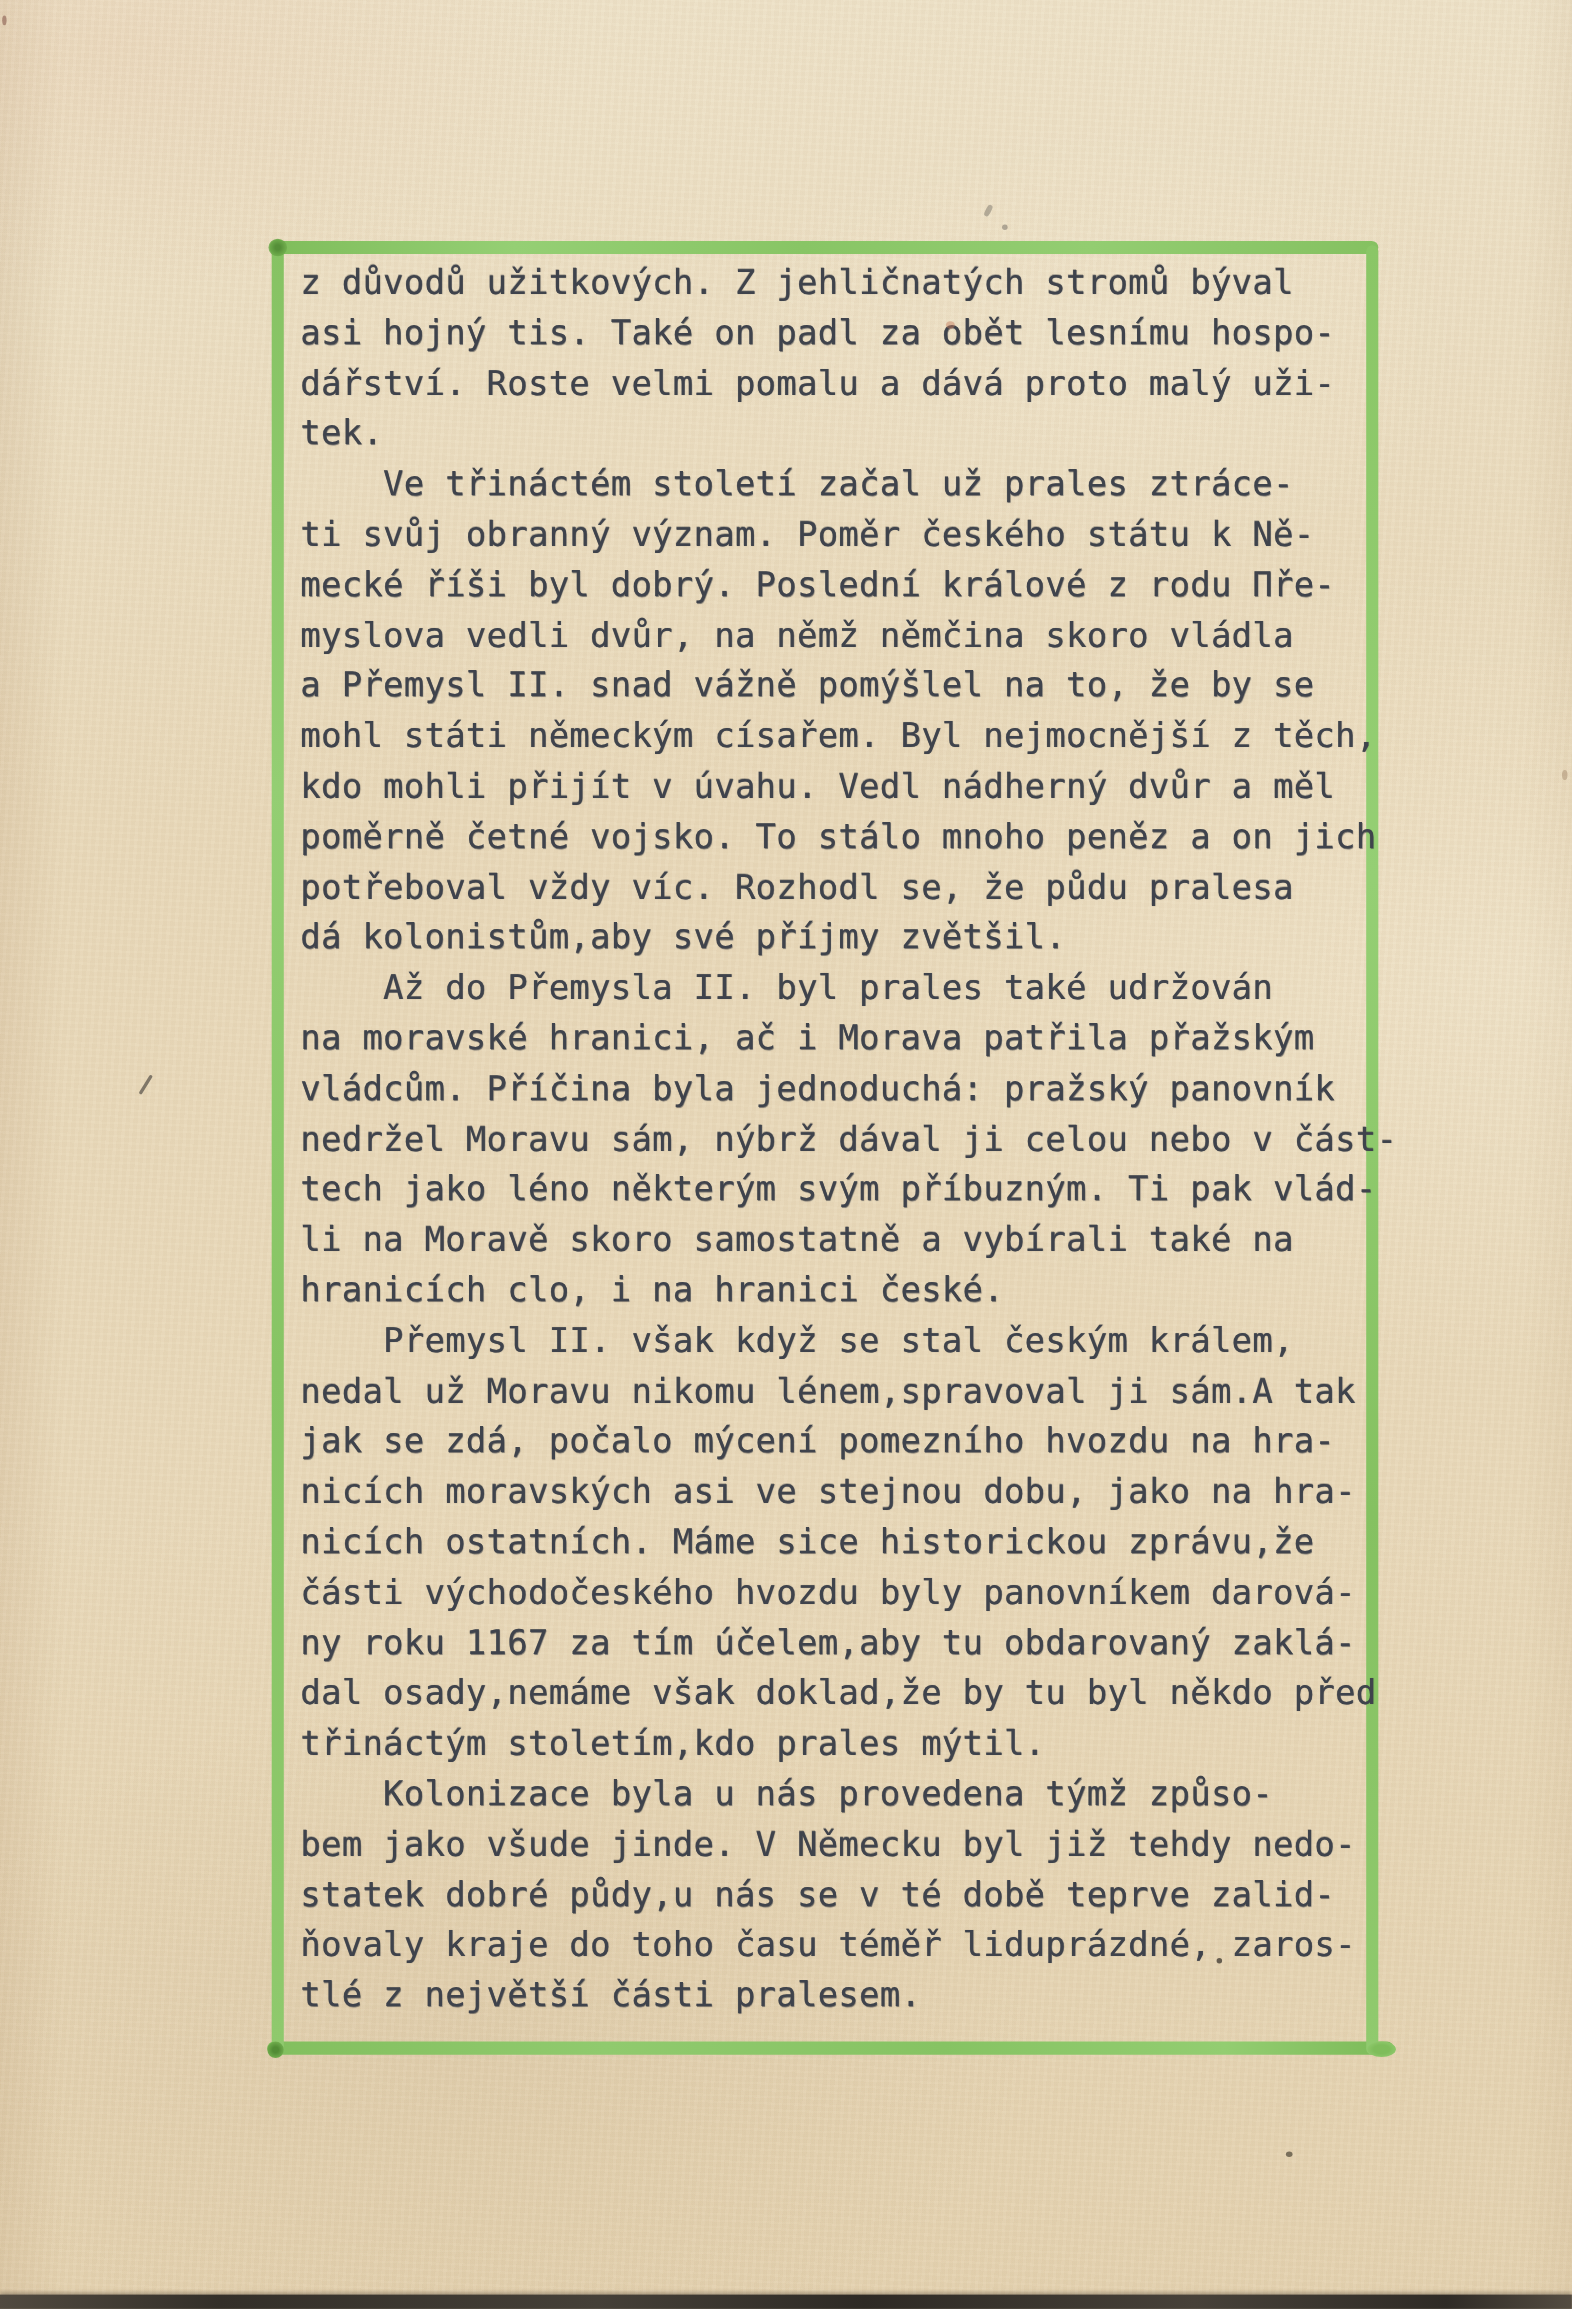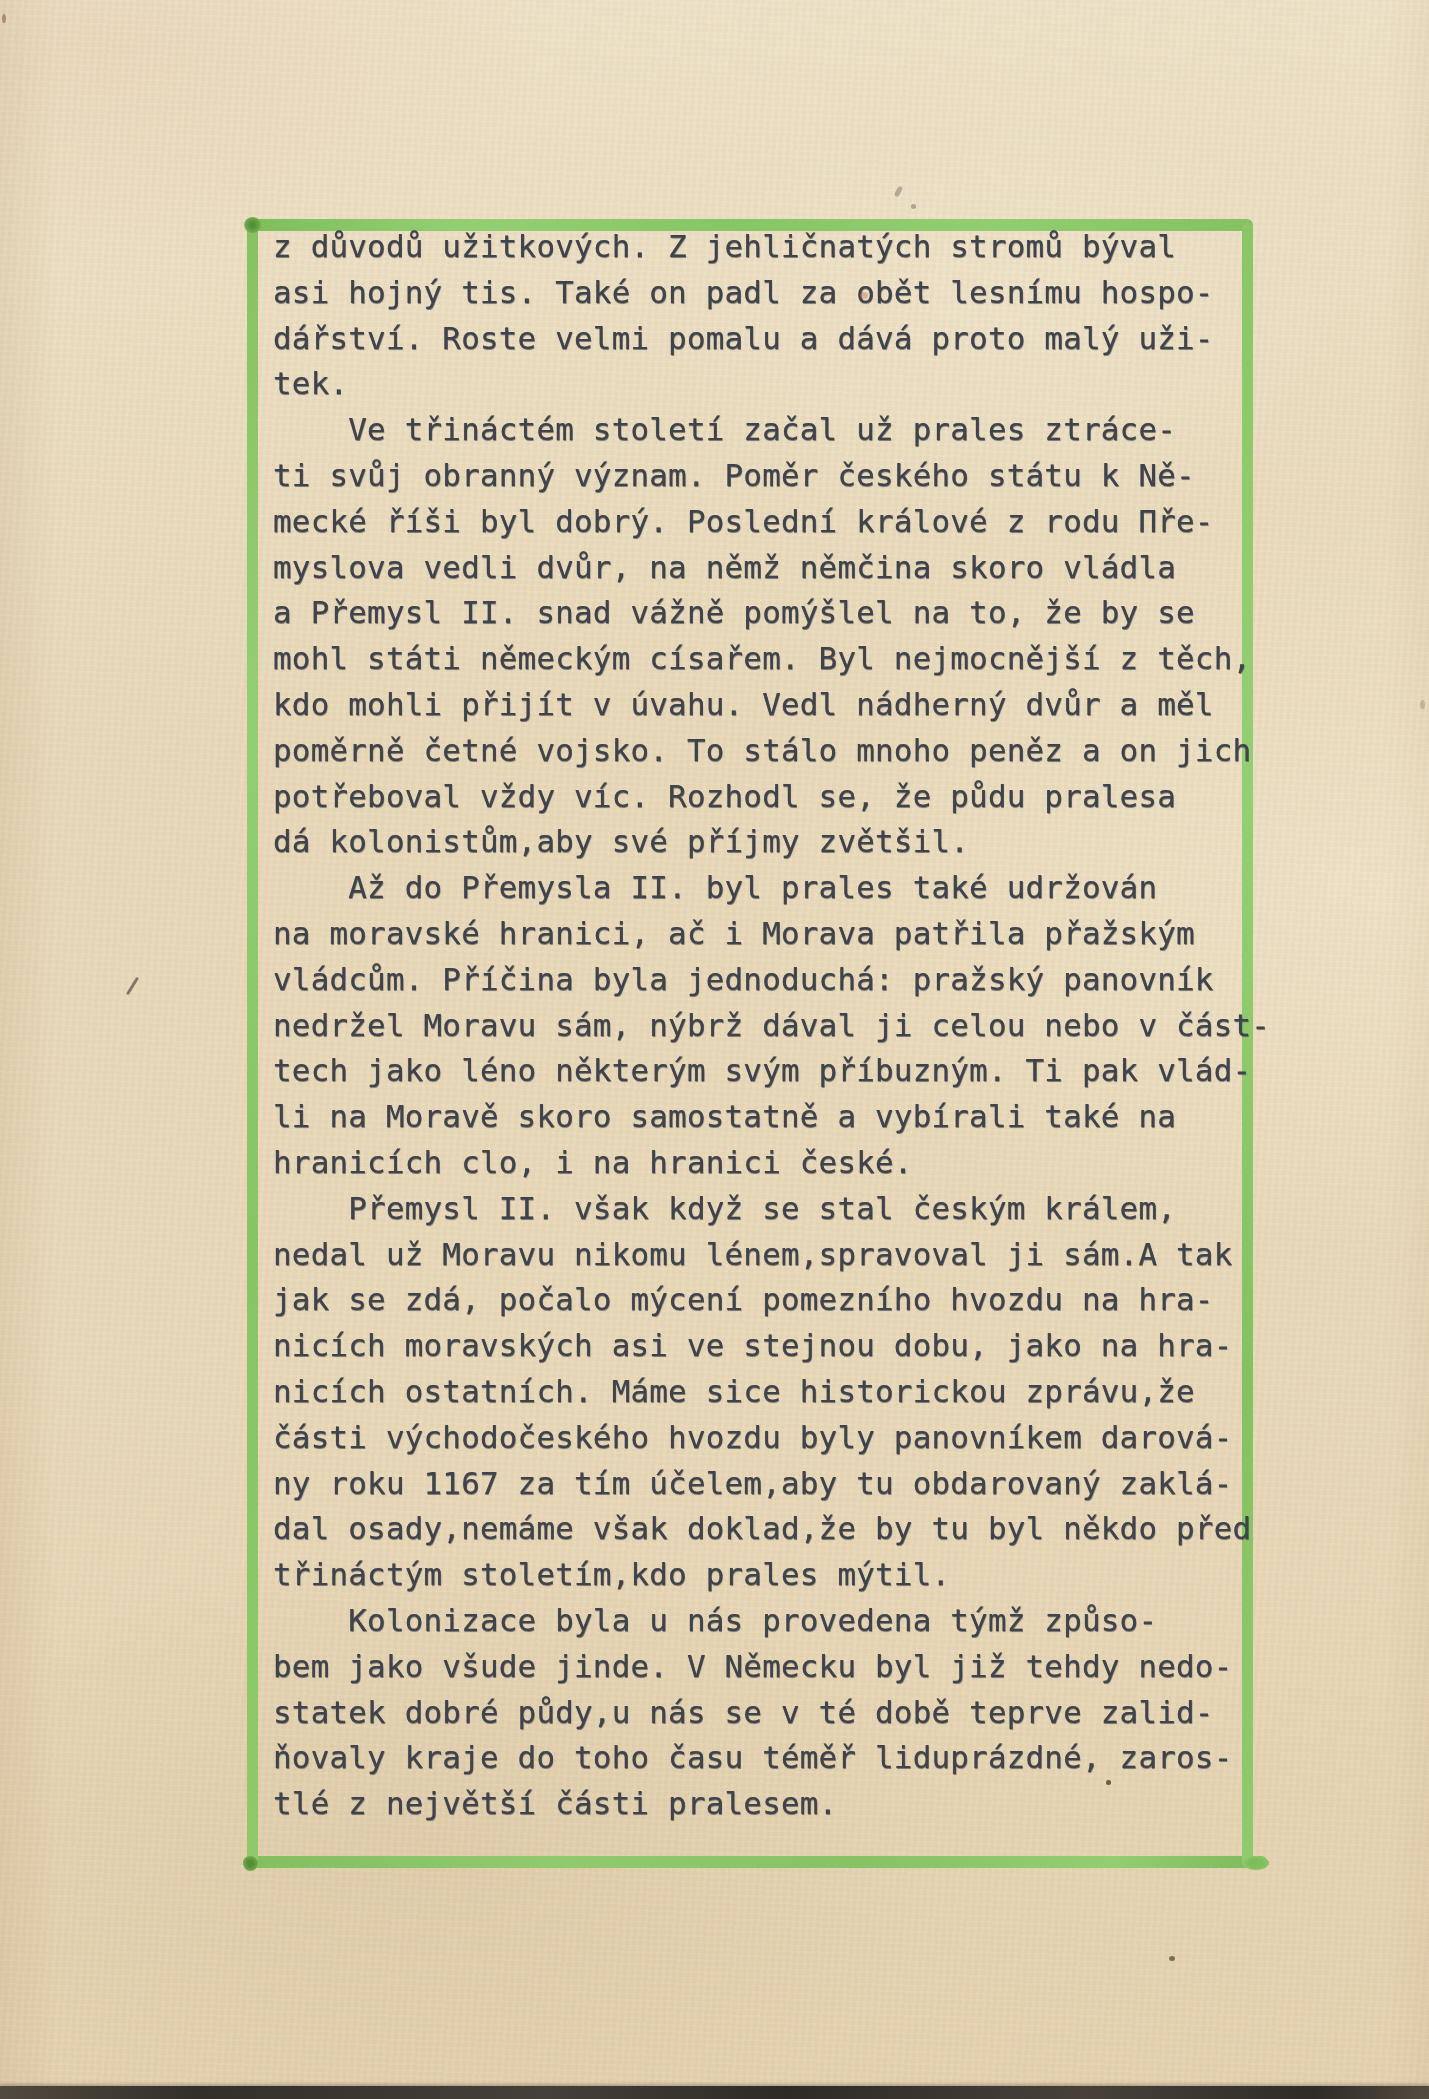--- a/index.html
+++ b/index.html
@@ -46,21 +46,21 @@
   .bar-right{
     right:0; top:4px; width:11px; height:calc(100% - 4px);
     background:linear-gradient(180deg,#8ac666,#95cf74 35%,#85c161 70%,#90ca6e);
   }
   .corner{position:absolute; border-radius:50%; }
   .corner-tl{left:-3px; top:-2px; width:17px; height:16px; background:radial-gradient(circle,#558f38 20%,#6ca94a 60%,rgba(108,169,74,0));}
   .corner-bl{left:-4px; bottom:-3px; width:15px; height:15px; background:radial-gradient(circle,#528c35 25%,#6ca94a 65%,rgba(108,169,74,0));}
   .corner-br{right:-16px; bottom:-2px; width:26px; height:14px; border-radius:50%; background:radial-gradient(ellipse,#7fbd5b 40%,#8cc769 70%,rgba(140,199,105,0));}
   .typing{
     position:absolute;
-    left:273px; top:224px;
+    left:273px; top:235px;
     z-index:3;
     color:var(--ink);
     font-size:31px;
     letter-spacing:0.15px;
     line-height:45.8px;
     text-shadow:0.4px 0.5px 0.7px rgba(52,55,64,0.60), -0.2px -0.2px 0.6px rgba(52,55,64,0.30);
     white-space:pre;
   }
   .text-line{height:45.8px;}
   .scan-edge{

